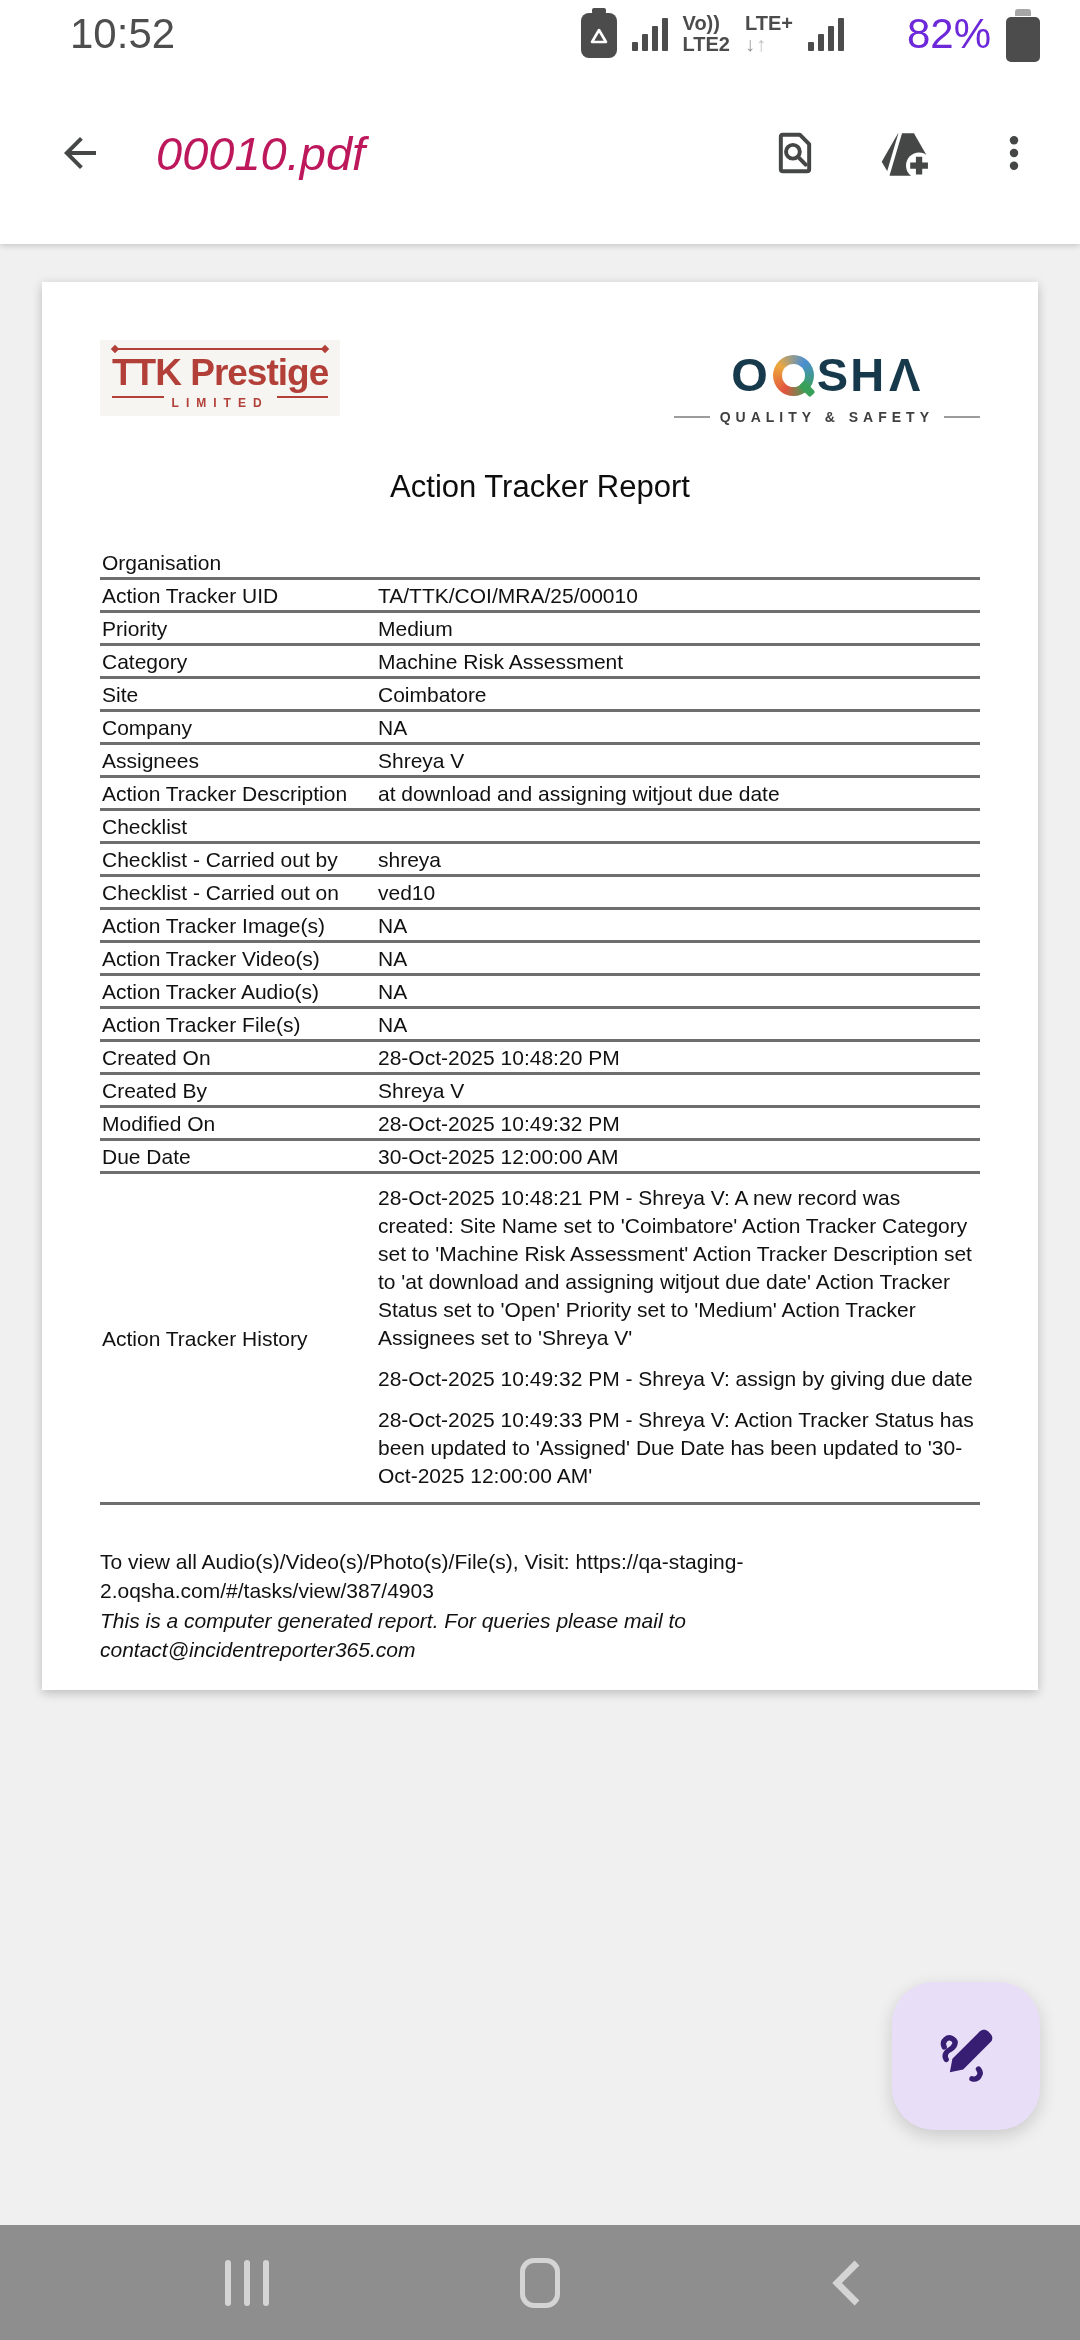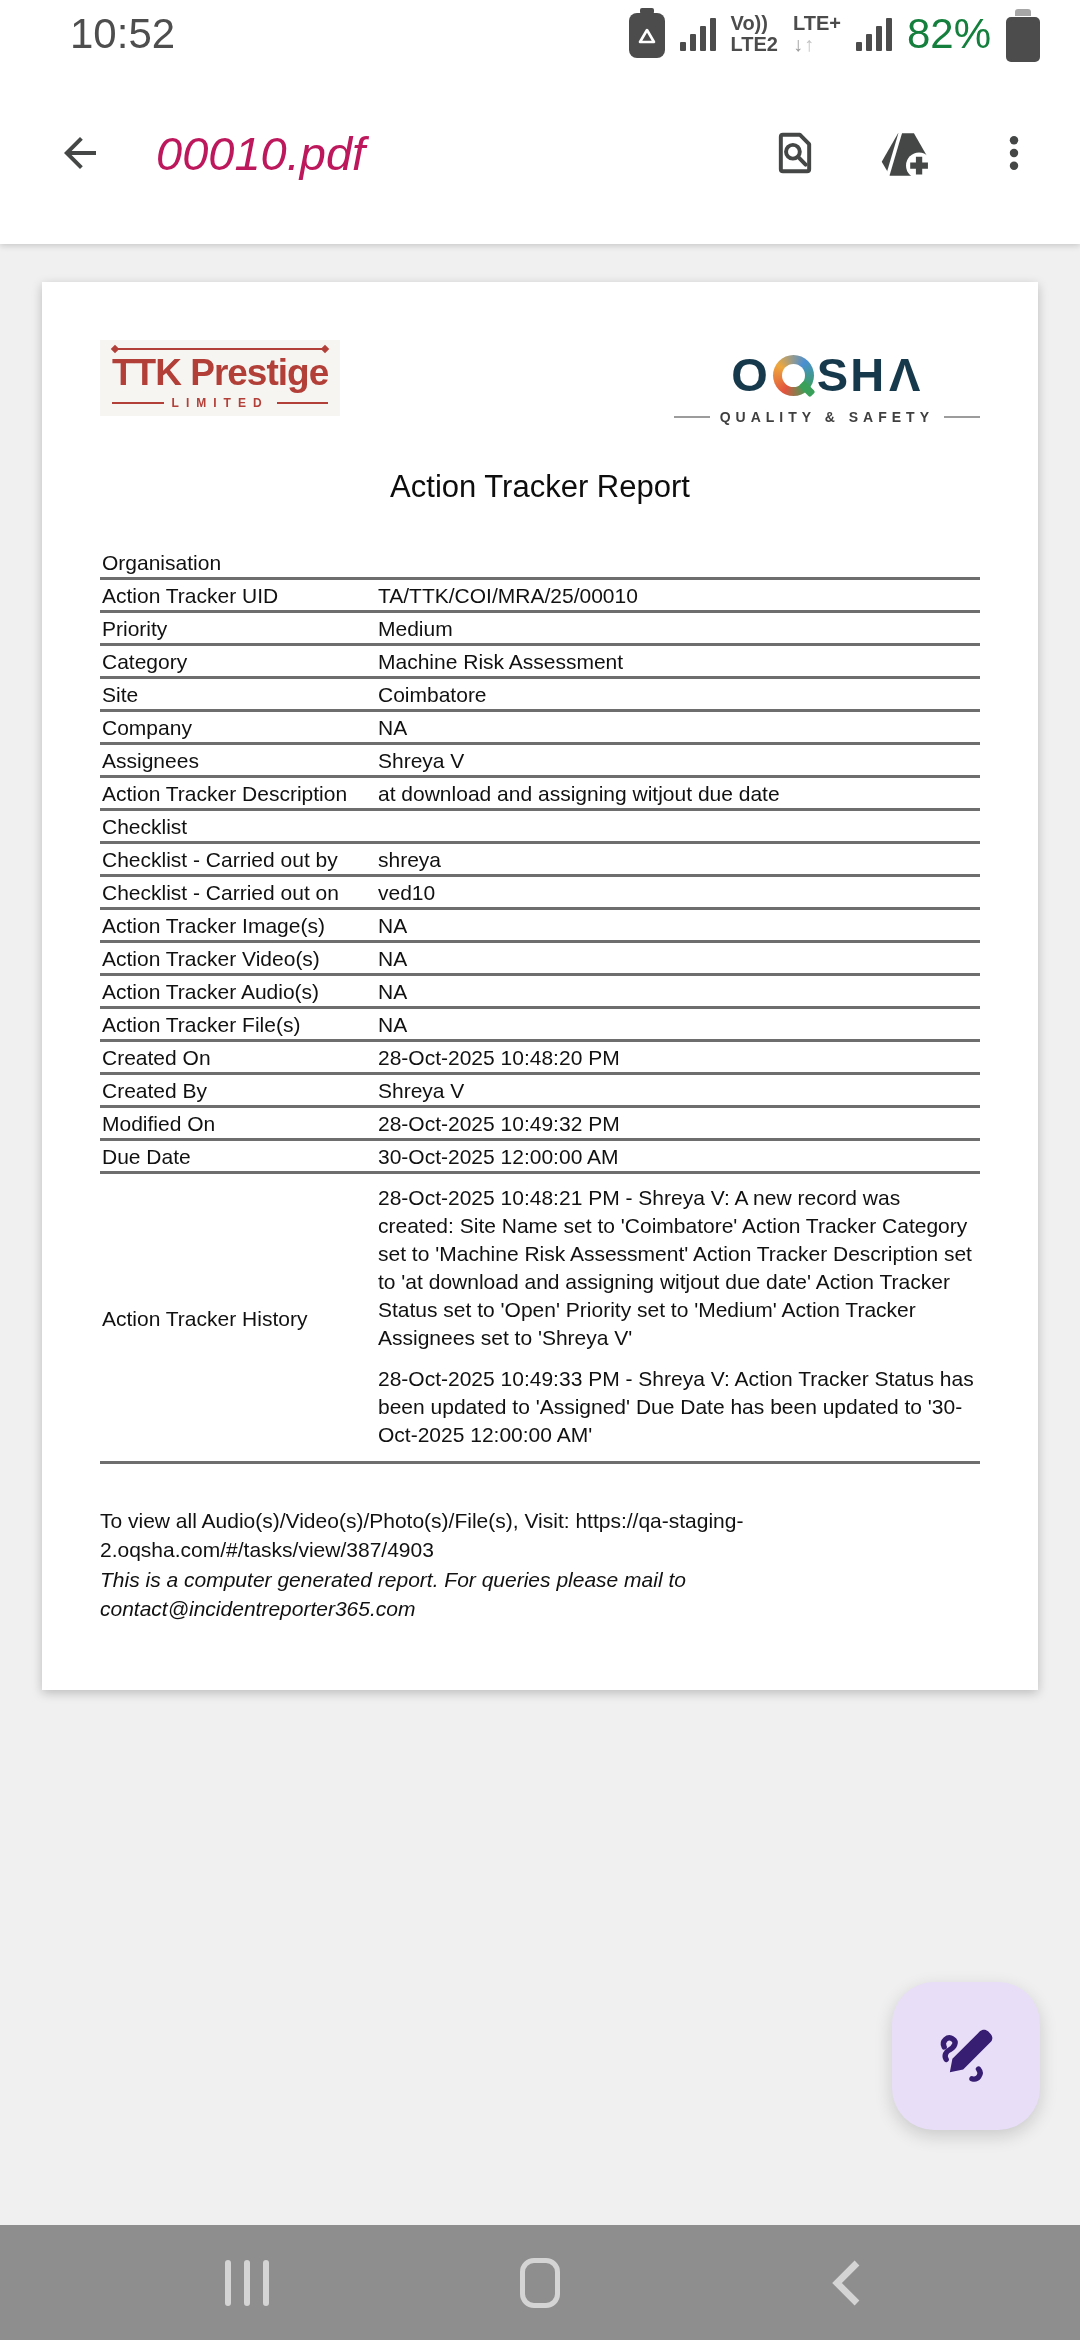--- a/index.html
+++ b/index.html
@@ -24,21 +24,21 @@
   .saver-icon::before { content:""; position:absolute; top:-5px; left:11px;
     width:14px; height:6px; background:#4c4c4c; border-radius:2px; }
   .bars { display:flex; align-items:flex-end; gap:4px; height:34px; }
   .bars i { display:block; width:6px; background:#4c4c4c; border-radius:1px; }
   .bars i:nth-child(1){height:9px;} .bars i:nth-child(2){height:17px;}
   .bars i:nth-child(3){height:25px;} .bars i:nth-child(4){height:33px;}
   .netstack { display:flex; flex-direction:column; line-height:21px;
     font-size:20px; font-weight:bold; color:#4c4c4c; }
   .netstack .arrows { font-weight:bold; letter-spacing:1px; }
   .arrows .dn { color:#9b9b9b; } .arrows .up { color:#c3c3c3; }
-  .pct { font-size:42px; color:#15803d; }
+  .pct { font-size:42px; color:#6d28d9;margin-left:48px; }
   .battery { display:flex; flex-direction:column; align-items:center; margin-top:2px; }
   .battery .tip { width:16px; height:7px; background:#a6a6a6; border-radius:3px 3px 0 0; }
   .battery .bbody { width:34px; height:45px; background:#4c4c4c; border-radius:5px; margin-top:1px; }
 
   
   .appbar {
     position:absolute; top:62px; left:0; right:0; height:182px; background:#fff;
     display:flex; align-items:center; padding:0 44px 0 56px;
     box-shadow:0 2px 6px rgba(0,0,0,0.16); z-index:2;
   }
@@ -56,21 +56,21 @@
     padding:58px 58px 0 58px; color:#111;
   }
   .page-head { display:flex; justify-content:space-between; align-items:flex-start; }
 
   .ttk-logo { background:#f6f5f2; padding:8px 12px 6px; min-width:230px; text-align:center; }
   .ttk-rule { position:relative; height:2px; background:#b23f38; margin:0 2px; }
   .ttk-rule::before,.ttk-rule::after { content:""; position:absolute; top:-2px;
     width:6px; height:6px; background:#b23f38; transform:rotate(45deg); }
   .ttk-rule::before{ left:-2px; } .ttk-rule::after{ right:-2px; }
   .ttk-name { color:#b23f38; font-weight:bold; font-size:37px; line-height:46px; letter-spacing:-1px; }
-  .ttk-sub { display:flex; align-items:center; gap:8px; margin-top:0; }
+  .ttk-sub { display:flex; gap:8px; margin-top:0; }
   .ttk-sub .ln { flex:1; height:2px; background:#b23f38; }
   .ttk-sub .subtxt { color:#b23f38; font-size:12px; font-weight:bold; letter-spacing:7px; }
 
   .oqsha-logo { text-align:center; margin-top:10px; }
   .oqsha-word { display:flex; align-items:center; justify-content:center; gap:3px;
     color:#17394c; font-size:47px; font-weight:bold; letter-spacing:2px; line-height:50px; }
   .q-ring { position:relative; width:41px; height:41px; border-radius:50%;
     background:conic-gradient(from 210deg,#e2543e,#eda83d 95deg,#4a8fd3 190deg,#39a05a 285deg,#e2543e);
     display:inline-block; }
   .q-ring::before { content:""; position:absolute; inset:9px; background:#fff; border-radius:50%; }
@@ -287,20 +287,21 @@
           <span class="val">28-Oct-2025 10:49:32 PM</span>
         </div>
       <div class="trow">
           <span class="lbl">Due Date</span>
           <span class="val">30-Oct-2025 12:00:00 AM</span>
         </div>
       <div class="trow history">
         <span class="lbl">Action Tracker History</span>
         <span class="val">
           <p>28-Oct-2025 10:48:21 PM - Shreya V: A new record was created: Site Name set to 'Coimbatore' Action Tracker Category set to 'Machine Risk Assessment' Action Tracker Description set to 'at download and assigning witjout due date' Action Tracker Status set to 'Open' Priority set to 'Medium' Action Tracker Assignees set to 'Shreya V'</p>
+          <p>28-Oct-2025 10:49:32 PM - Shreya V: assign by giving due date</p>
           <p>28-Oct-2025 10:49:33 PM - Shreya V: Action Tracker Status has been updated to 'Assigned' Due Date has been updated to '30-Oct-2025 12:00:00 AM'</p>
         </span>
       </div>
     </div>
 
     <div class="page-footer">
       <div class="visit">To view all Audio(s)/Video(s)/Photo(s)/File(s), Visit: https://qa-staging-2.oqsha.com/#/tasks/view/387/4903</div>
       <div class="note">This is a computer generated report. For queries please mail to contact@incidentreporter365.com</div>
     </div>
 

